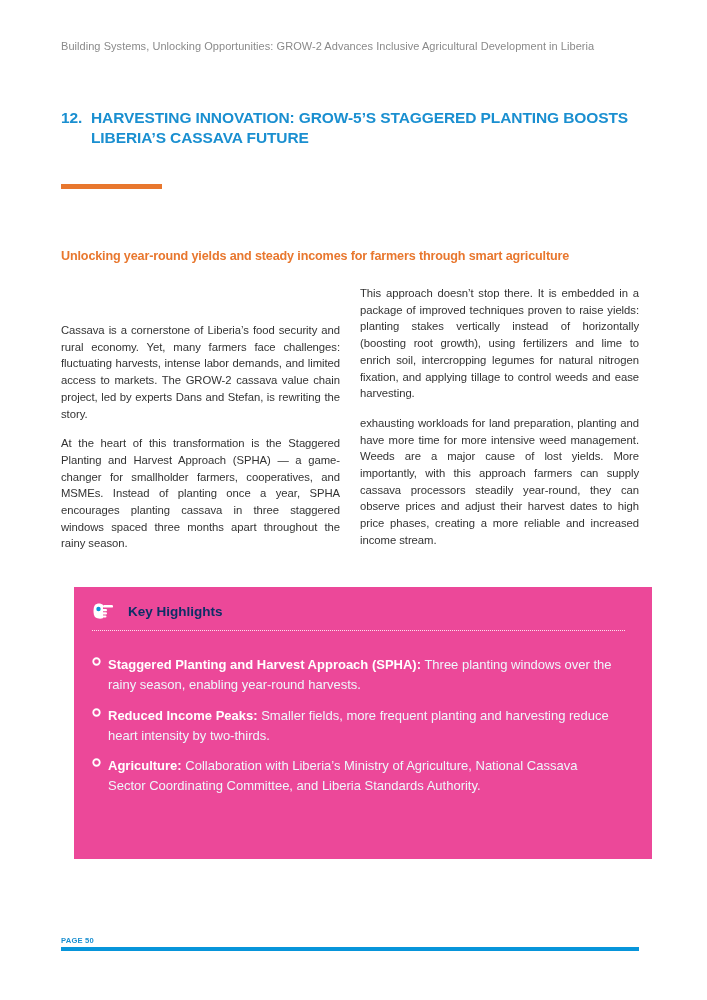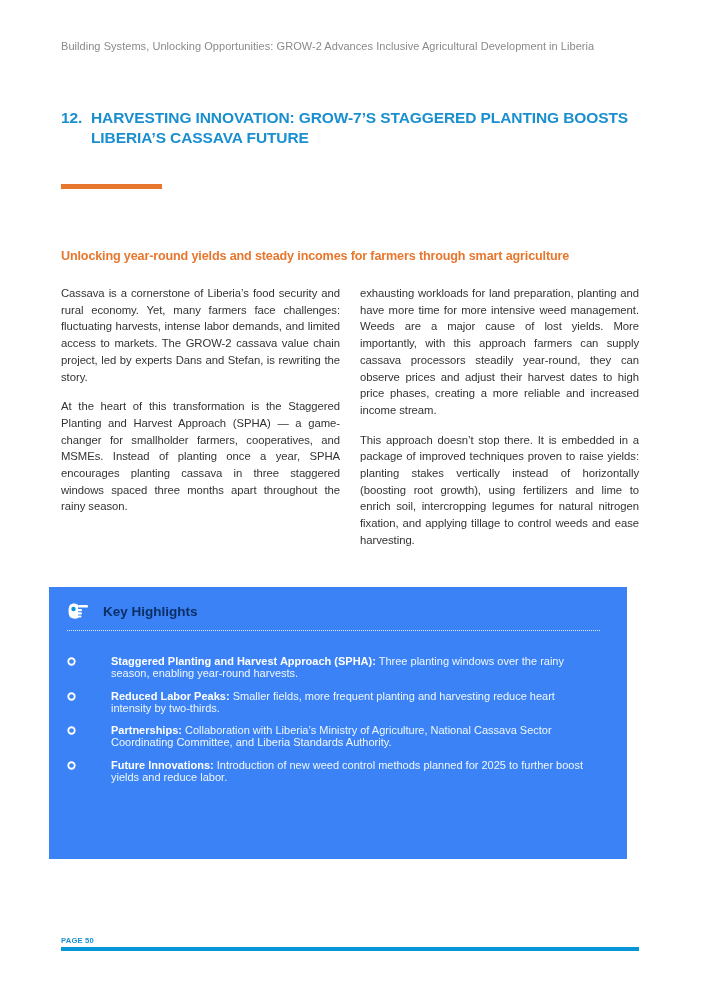--- a/index.html
+++ b/index.html
@@ -5,56 +5,56 @@
   html, body { margin:0; padding:0; background:#ffffff; }
   body { width:707px; height:1000px; position:relative; overflow:hidden; font-family:"Liberation Sans", sans-serif; }
   .running-header { position:absolute; left:61px; top:40px; font-size:11px; color:#8a8a8a; letter-spacing:0.05px; font-family:"Liberation Sans Narrow","Liberation Sans", sans-serif; }
   .chapter-title { position:absolute; left:61px; top:108px; width:580px; color:#1a8fd0; font-weight:bold; font-size:15.5px; line-height:20px; letter-spacing:-0.1px; display:flex; }
   .chapter-title .num { width:30px; flex:none; }
   .chapter-title .txt { flex:1; }
   .orange-rule { position:absolute; left:61px; top:184px; width:101px; height:5px; background:#e8772e; }
   .subtitle { position:absolute; left:61px; top:249px; color:#e8772e; font-weight:bold; font-size:12.6px; letter-spacing:-0.15px; }
   .col { position:absolute; top:285px; width:279px; color:#333333; font-size:11.3px; line-height:16.7px; text-align:justify; letter-spacing:-0.05px; }
   .col p { margin:0 0 13px 0; }
-  .col-left { left:61px; }
+  .col-left { left:61px;margin-top:37px; }
   .col-right { left:360px; }
-  .highlights { position:absolute; left:49px; top:587px; width:578px; height:272px; background:#3b82f6; }
+  .highlights { position:absolute; left:74px; top:587px; width:578px; height:272px; background:#ec4899; }
   .hl-head { position:absolute; left:18px; top:14px; display:flex; align-items:center; }
   .hl-icon { width:22px; height:20px; margin-right:14px; }
   .hl-title { color:#0c2f66; font-weight:bold; font-size:13.5px; }
   .hl-dots { position:absolute; left:18px; right:27px; top:43px; border-top:1.5px dotted rgba(255,255,255,0.85); }
   .hl-list { position:absolute; left:18px; top:68px; width:525px; list-style:none; margin:0; padding:0; }
-  .hl-item { display:flex; color:#eef7fd; font-size:11px; line-height:12px; margin-bottom:10.5px;gap:28px; }
+  .hl-item { display:flex; color:#eef7fd; font-size:13px; line-height:20px; margin-bottom:10.5px; }
   .hl-bullet { flex:none; width:9px; height:9px; margin:2px 7px 0 0; }
   .hl-text b { font-weight:bold; color:#ffffff; }
   .page-number { position:absolute; left:61px; top:936px; color:#1a8fd0; font-size:7.6px; font-weight:bold; letter-spacing:0.2px; }
   .footer-rule { position:absolute; left:61px; top:947px; width:578px; height:4px; background:#0795da; }
 </style>
 </head>
 <body>
 
 <div class="running-header">Building Systems, Unlocking Opportunities: GROW-2 Advances Inclusive Agricultural Development in Liberia</div>
 
 <h1 class="chapter-title" style="margin:0;">
   <span class="num">12.</span>
-  <span class="txt">HARVESTING INNOVATION: GROW-7’S STAGGERED PLANTING BOOSTS LIBERIA’S CASSAVA FUTURE</span>
+  <span class="txt">HARVESTING INNOVATION: GROW-5’S STAGGERED PLANTING BOOSTS LIBERIA’S CASSAVA FUTURE</span>
 </h1>
 
 <div class="orange-rule"></div>
 
 <h2 class="subtitle" style="margin:0;">Unlocking year-round yields and steady incomes for farmers through smart agriculture</h2>
 
 <div class="col col-left">
   <p>Cassava is a cornerstone of Liberia’s food security and rural economy. Yet, many farmers face challenges: fluctuating harvests, intense labor demands, and limited access to markets. The GROW-2 cassava value chain project, led by experts Dans and Stefan, is rewriting the story.</p>
   <p>At the heart of this transformation is the Staggered Planting and Harvest Approach (SPHA) — a game-changer for smallholder farmers, cooperatives, and MSMEs. Instead of planting once a year, SPHA encourages planting cassava in three staggered windows spaced three months apart throughout the rainy season.</p>
 </div>
 
 <div class="col col-right">
+  <p>This approach doesn’t stop there. It is embedded in a package of improved techniques proven to raise yields: planting stakes vertically instead of horizontally (boosting root growth), using fertilizers and lime to enrich soil, intercropping legumes for natural nitrogen fixation, and applying tillage to control weeds and ease harvesting.</p>
   <p>exhausting workloads for land preparation, planting and have more time for more intensive weed management. Weeds are a major cause of lost yields. More importantly, with this approach farmers can supply cassava processors steadily year-round, they can observe prices and adjust their harvest dates to high price phases, creating a more reliable and increased income stream.</p>
-  <p>This approach doesn’t stop there. It is embedded in a package of improved techniques proven to raise yields: planting stakes vertically instead of horizontally (boosting root growth), using fertilizers and lime to enrich soil, intercropping legumes for natural nitrogen fixation, and applying tillage to control weeds and ease harvesting.</p>
 </div>
 
 <section class="highlights">
   <div class="hl-head">
     <svg class="hl-icon" viewBox="0 0 22 20">
       <path d="M3 4 C1 6 1 14 3 16 C5 18 10 18 11 17 L11 4 C9 2 5 2 3 4 Z" fill="#ffffff"></path>
       <rect x="11" y="4" width="10" height="2.6" rx="1.2" fill="#ffffff"></rect>
       <rect x="10" y="8" width="5" height="2.2" rx="1" fill="#ffffff"></rect>
       <rect x="10" y="11.2" width="5" height="2.2" rx="1" fill="#ffffff"></rect>
       <rect x="10" y="14.4" width="4.5" height="2.2" rx="1" fill="#ffffff"></rect>
@@ -67,31 +67,25 @@
     <li class="hl-item">
       <svg class="hl-bullet" viewBox="0 0 10 10">
           <circle cx="5" cy="5" r="3.6" fill="none" stroke="#ffffff" stroke-width="2"></circle>
         </svg>
       <span class="hl-text"><b>Staggered Planting and Harvest Approach (SPHA):</b><span> Three planting windows over the rainy season, enabling year-round harvests.</span></span>
     </li>
     <li class="hl-item">
       <svg class="hl-bullet" viewBox="0 0 10 10">
           <circle cx="5" cy="5" r="3.6" fill="none" stroke="#ffffff" stroke-width="2"></circle>
         </svg>
-      <span class="hl-text"><b>Reduced Labor Peaks:</b><span> Smaller fields, more frequent planting and harvesting reduce heart intensity by two-thirds.</span></span>
+      <span class="hl-text"><b>Reduced Income Peaks:</b><span> Smaller fields, more frequent planting and harvesting reduce heart intensity by two-thirds.</span></span>
     </li>
     <li class="hl-item">
       <svg class="hl-bullet" viewBox="0 0 10 10">
           <circle cx="5" cy="5" r="3.6" fill="none" stroke="#ffffff" stroke-width="2"></circle>
         </svg>
-      <span class="hl-text"><b>Partnerships:</b><span> Collaboration with Liberia’s Ministry of Agriculture, National Cassava Sector Coordinating Committee, and Liberia Standards Authority.</span></span>
-    </li>
-    <li class="hl-item">
-      <svg class="hl-bullet" viewBox="0 0 10 10">
-          <circle cx="5" cy="5" r="3.6" fill="none" stroke="#ffffff" stroke-width="2"></circle>
-        </svg>
-      <span class="hl-text"><b>Future Innovations:</b><span> Introduction of new weed control methods planned for 2025 to further boost yields and reduce labor.</span></span>
+      <span class="hl-text"><b>Agriculture:</b><span> Collaboration with Liberia’s Ministry of Agriculture, National Cassava Sector Coordinating Committee, and Liberia Standards Authority.</span></span>
     </li>
   </ul>
 </section>
 
 <div class="page-number">PAGE 50</div>
 <div class="footer-rule"></div>
 
 </body></html>

